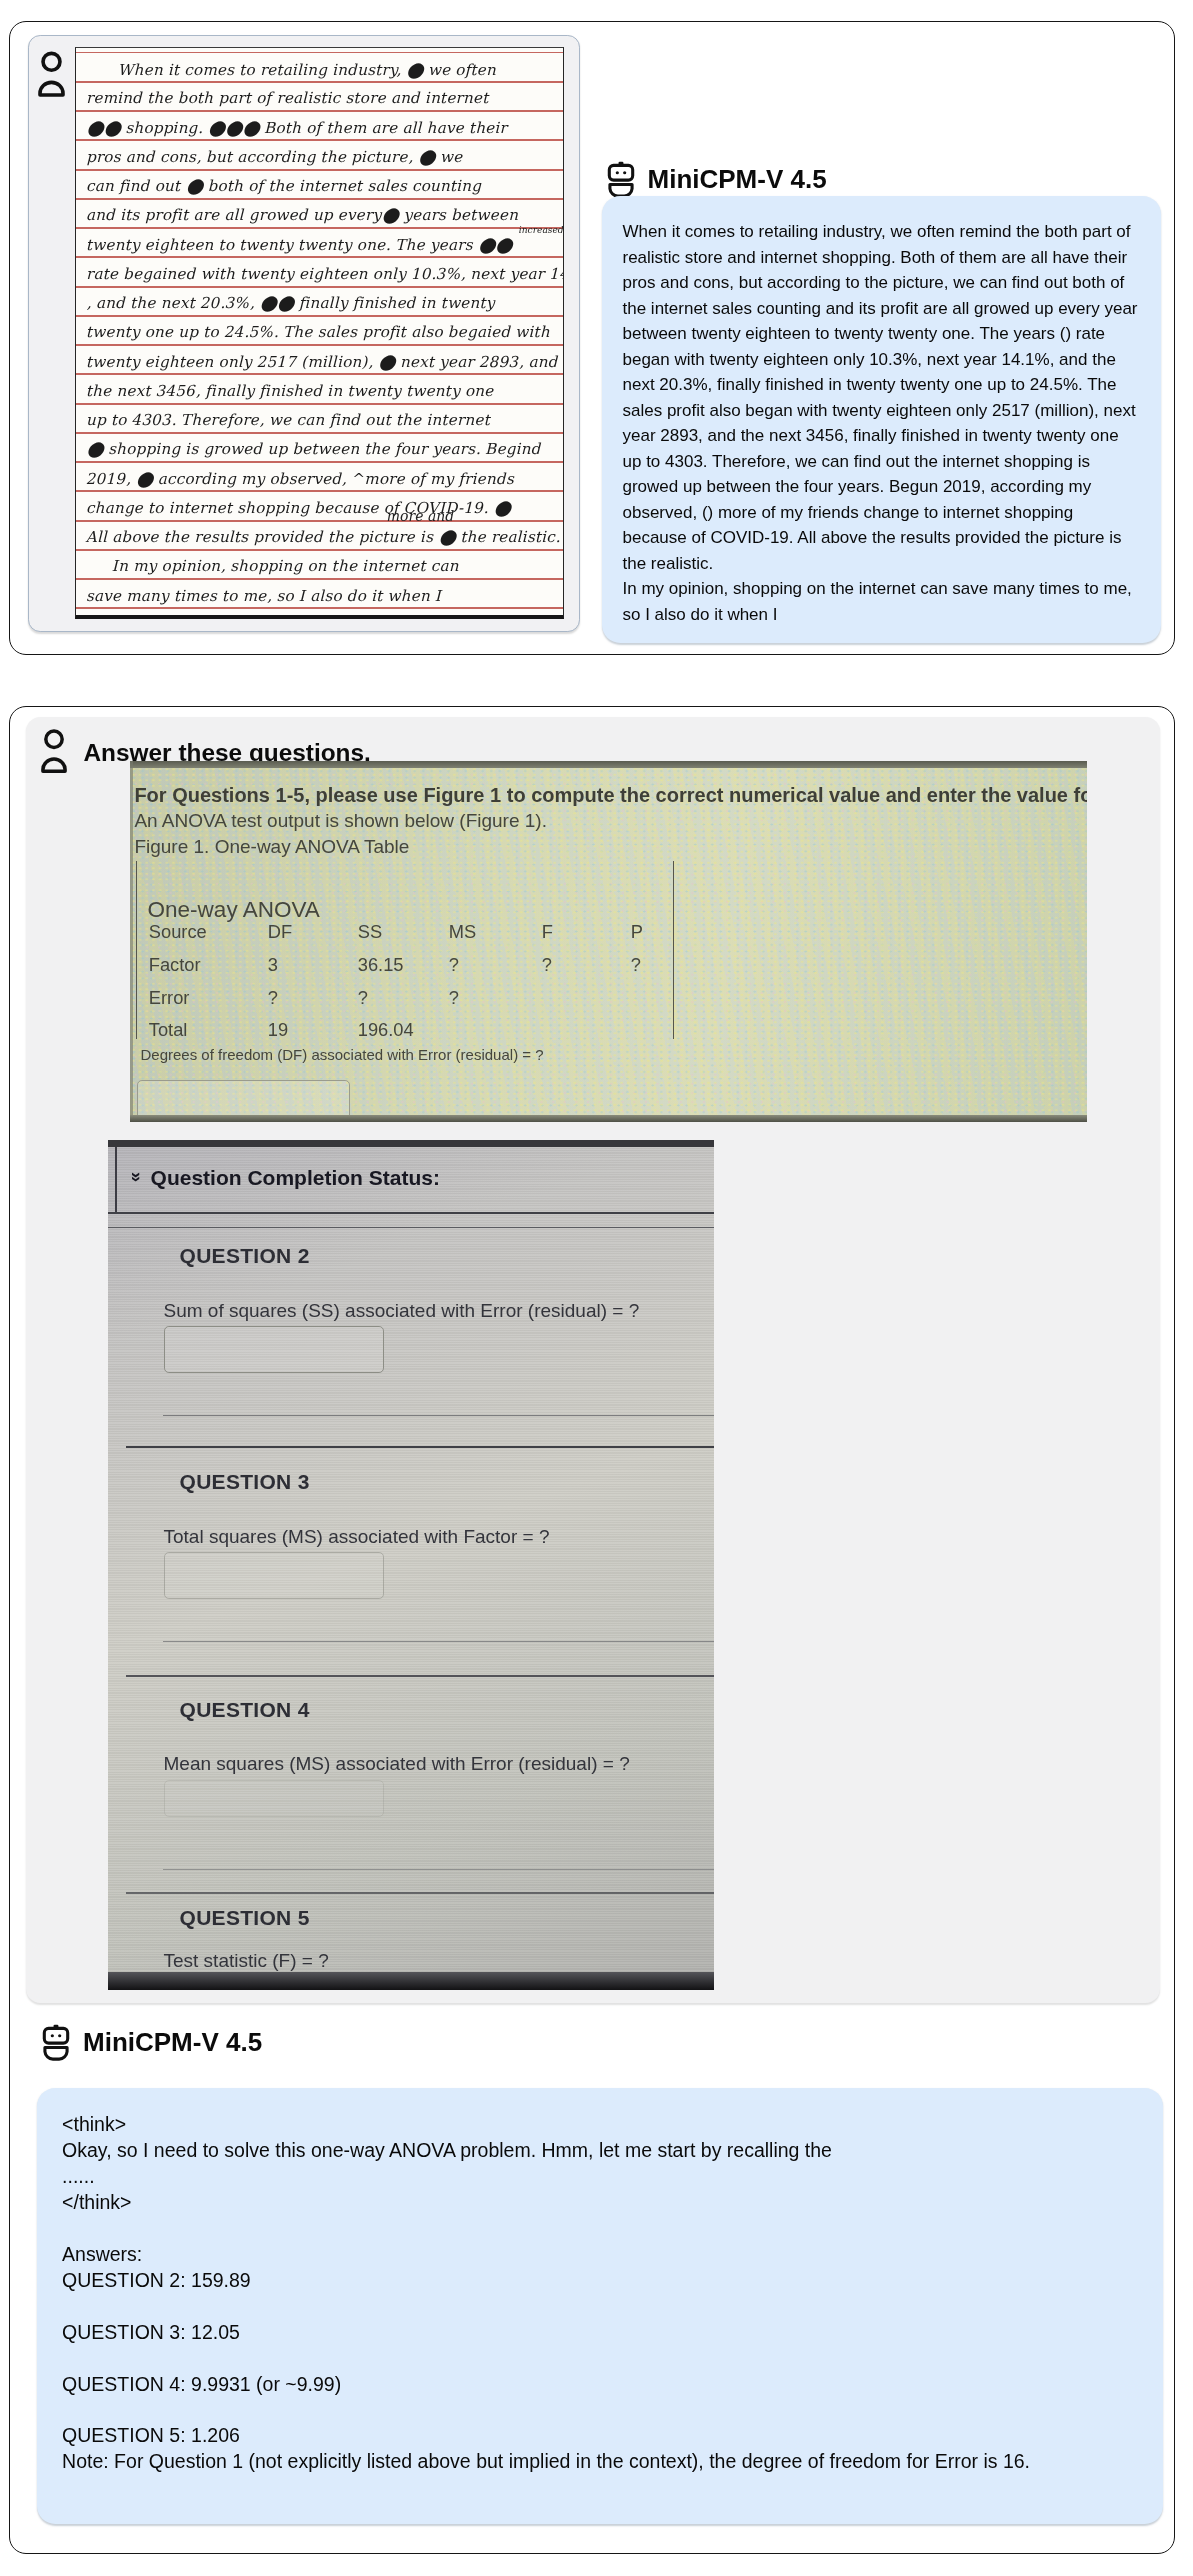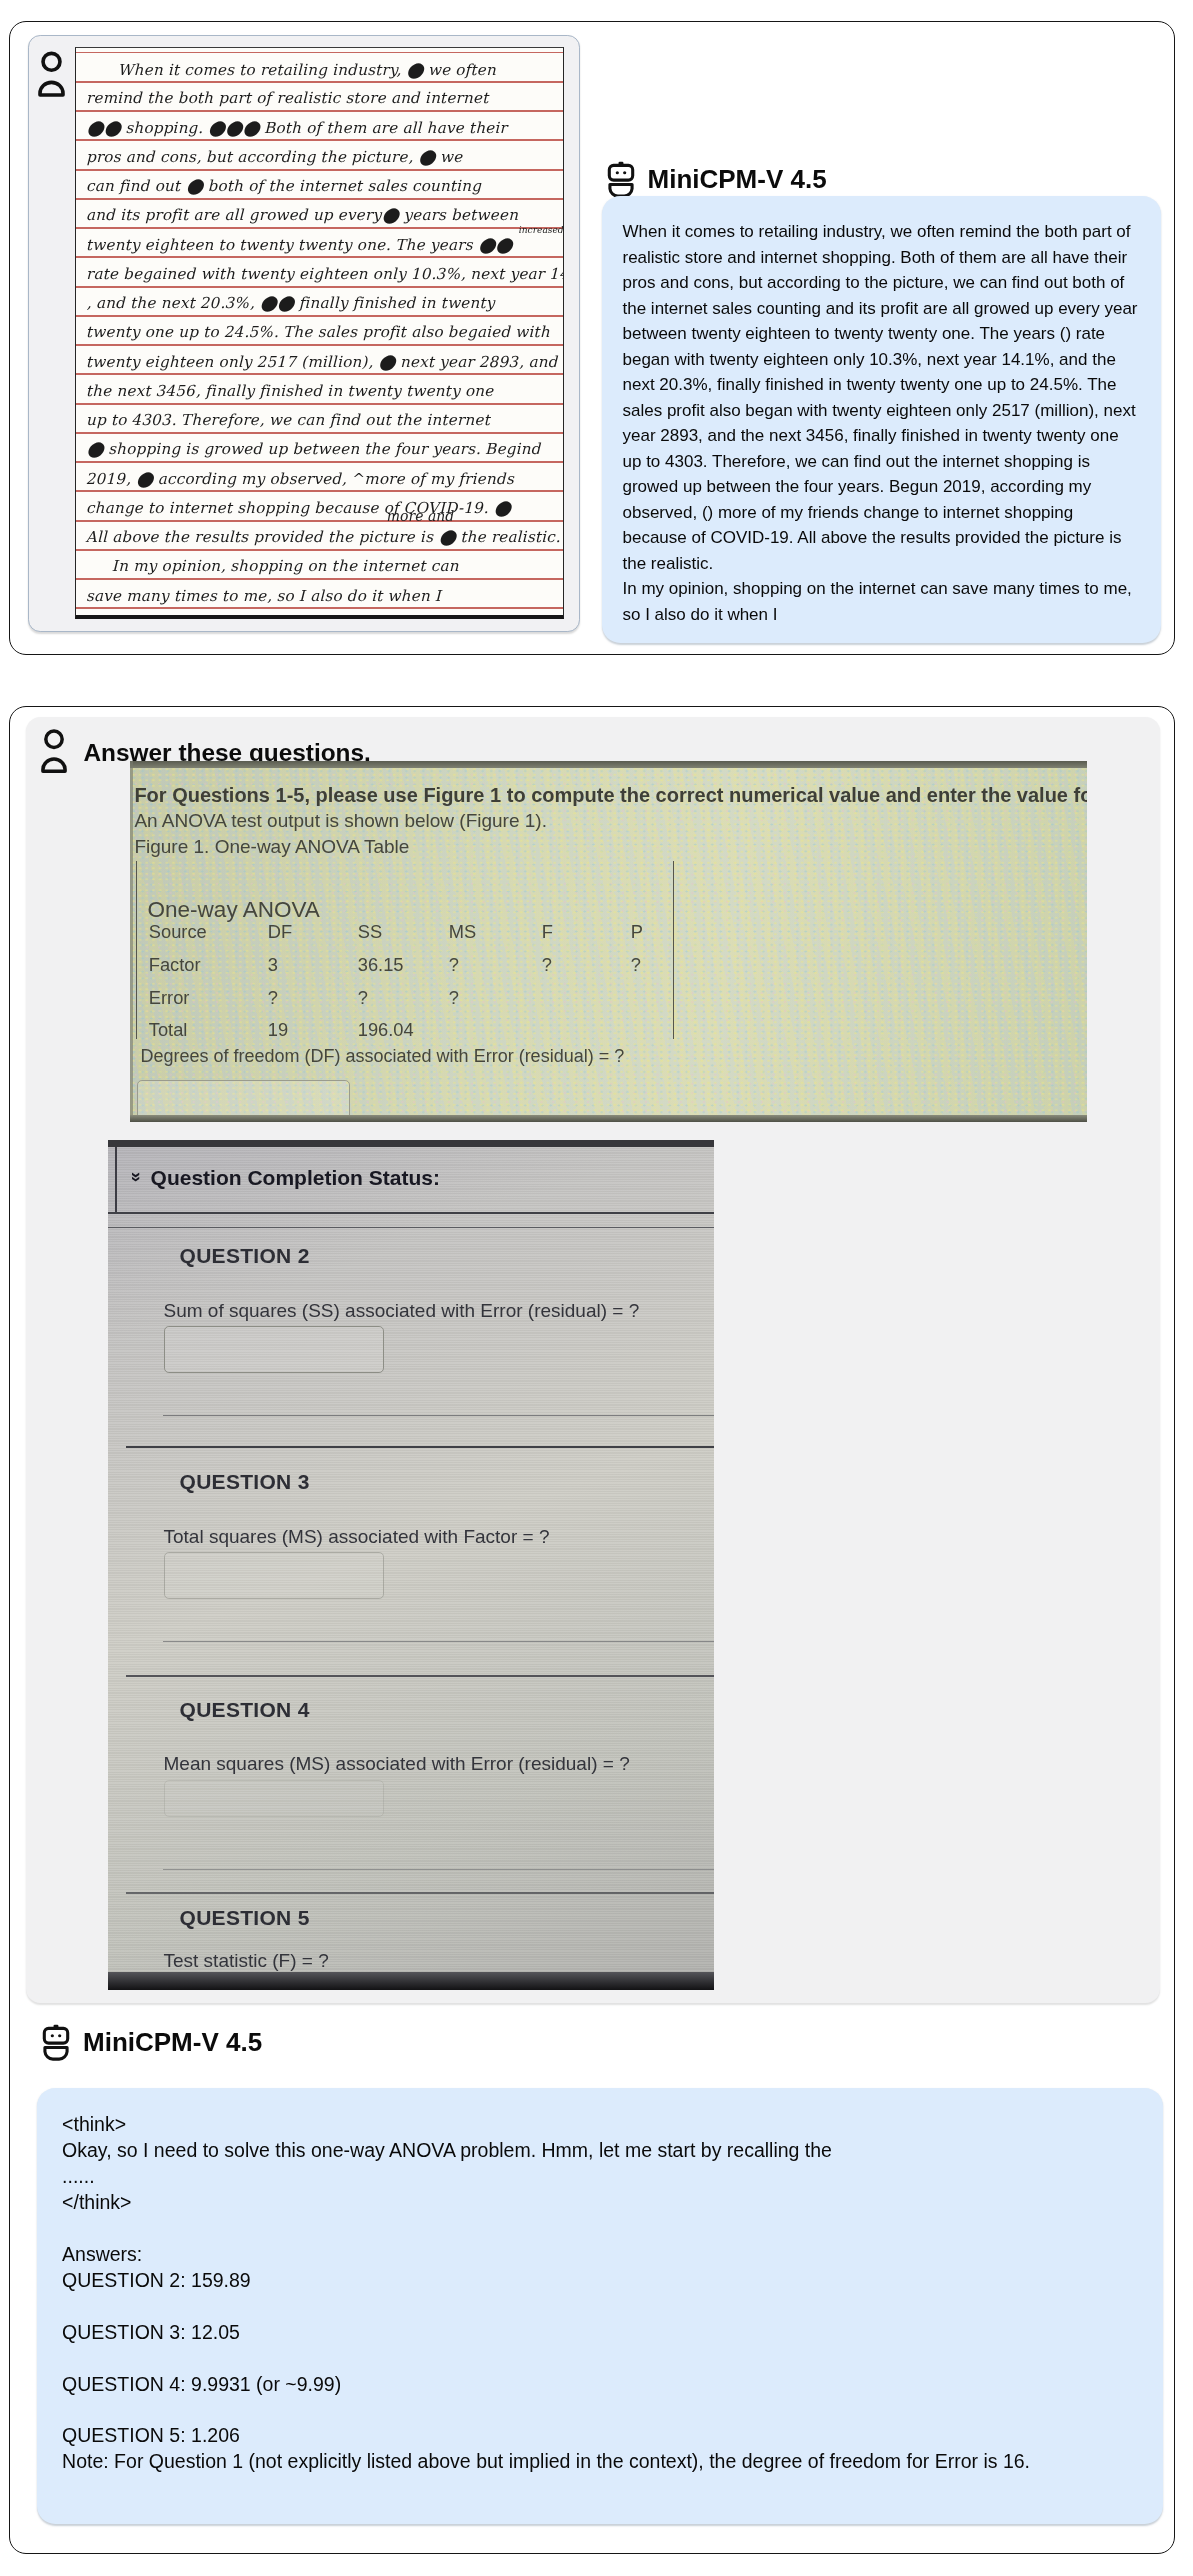--- a/index.html
+++ b/index.html
@@ -60,21 +60,21 @@
   .anova .t3{position:absolute;left:4.9px;top:75px;font-size:19px;}
   .anova-table{position:absolute;left:6.1px;top:100px;width:536px;height:178px;
     border-left:1.8px solid #55564c;border-right:1.8px solid #55564c;}
   .anova-table .title{position:absolute;left:11px;top:16px;font-size:22.5px;margin-top:20px;}
   .arow{position:absolute;left:12.2px;right:0;display:grid;font-size:18.3px;
     grid-template-columns:119px 90px 91px 93px 89px 1fr;}
   .arow.h{top:60px;}
   .arow.r1{top:93px;}
   .arow.r2{top:126px;}
   .arow.r3{top:158px;}
-  .anova .dfq{position:absolute;left:11px;top:285px;font-size:18px;}
+  .anova .dfq{position:absolute;left:11px;top:285px;font-size:15px;}
   .anova .inbox{position:absolute;left:7.3px;top:319px;width:211px;height:61px;
     border:1.2px solid #9a9b8d;border-radius:4.9px;background:rgba(255,255,255,.14);}
 
   
   .quiz{position:absolute;left:82px;top:423px;width:606px;height:850px;overflow:hidden;
     background:
       repeating-linear-gradient(0deg, rgba(255,255,255,.045) 0 1.2px, rgba(0,0,0,.035) 1.2px 2.4px),
       linear-gradient(160deg,#b6b5ba 0%,#c6c5c3 20%,#cfcec7 48%,#c2c3bc 76%,#b2b2af 100%);
     color:#33343b;}
   .quiz .edge-top{position:absolute;left:0;top:0;right:0;height:7.3px;background:#37373b;}

